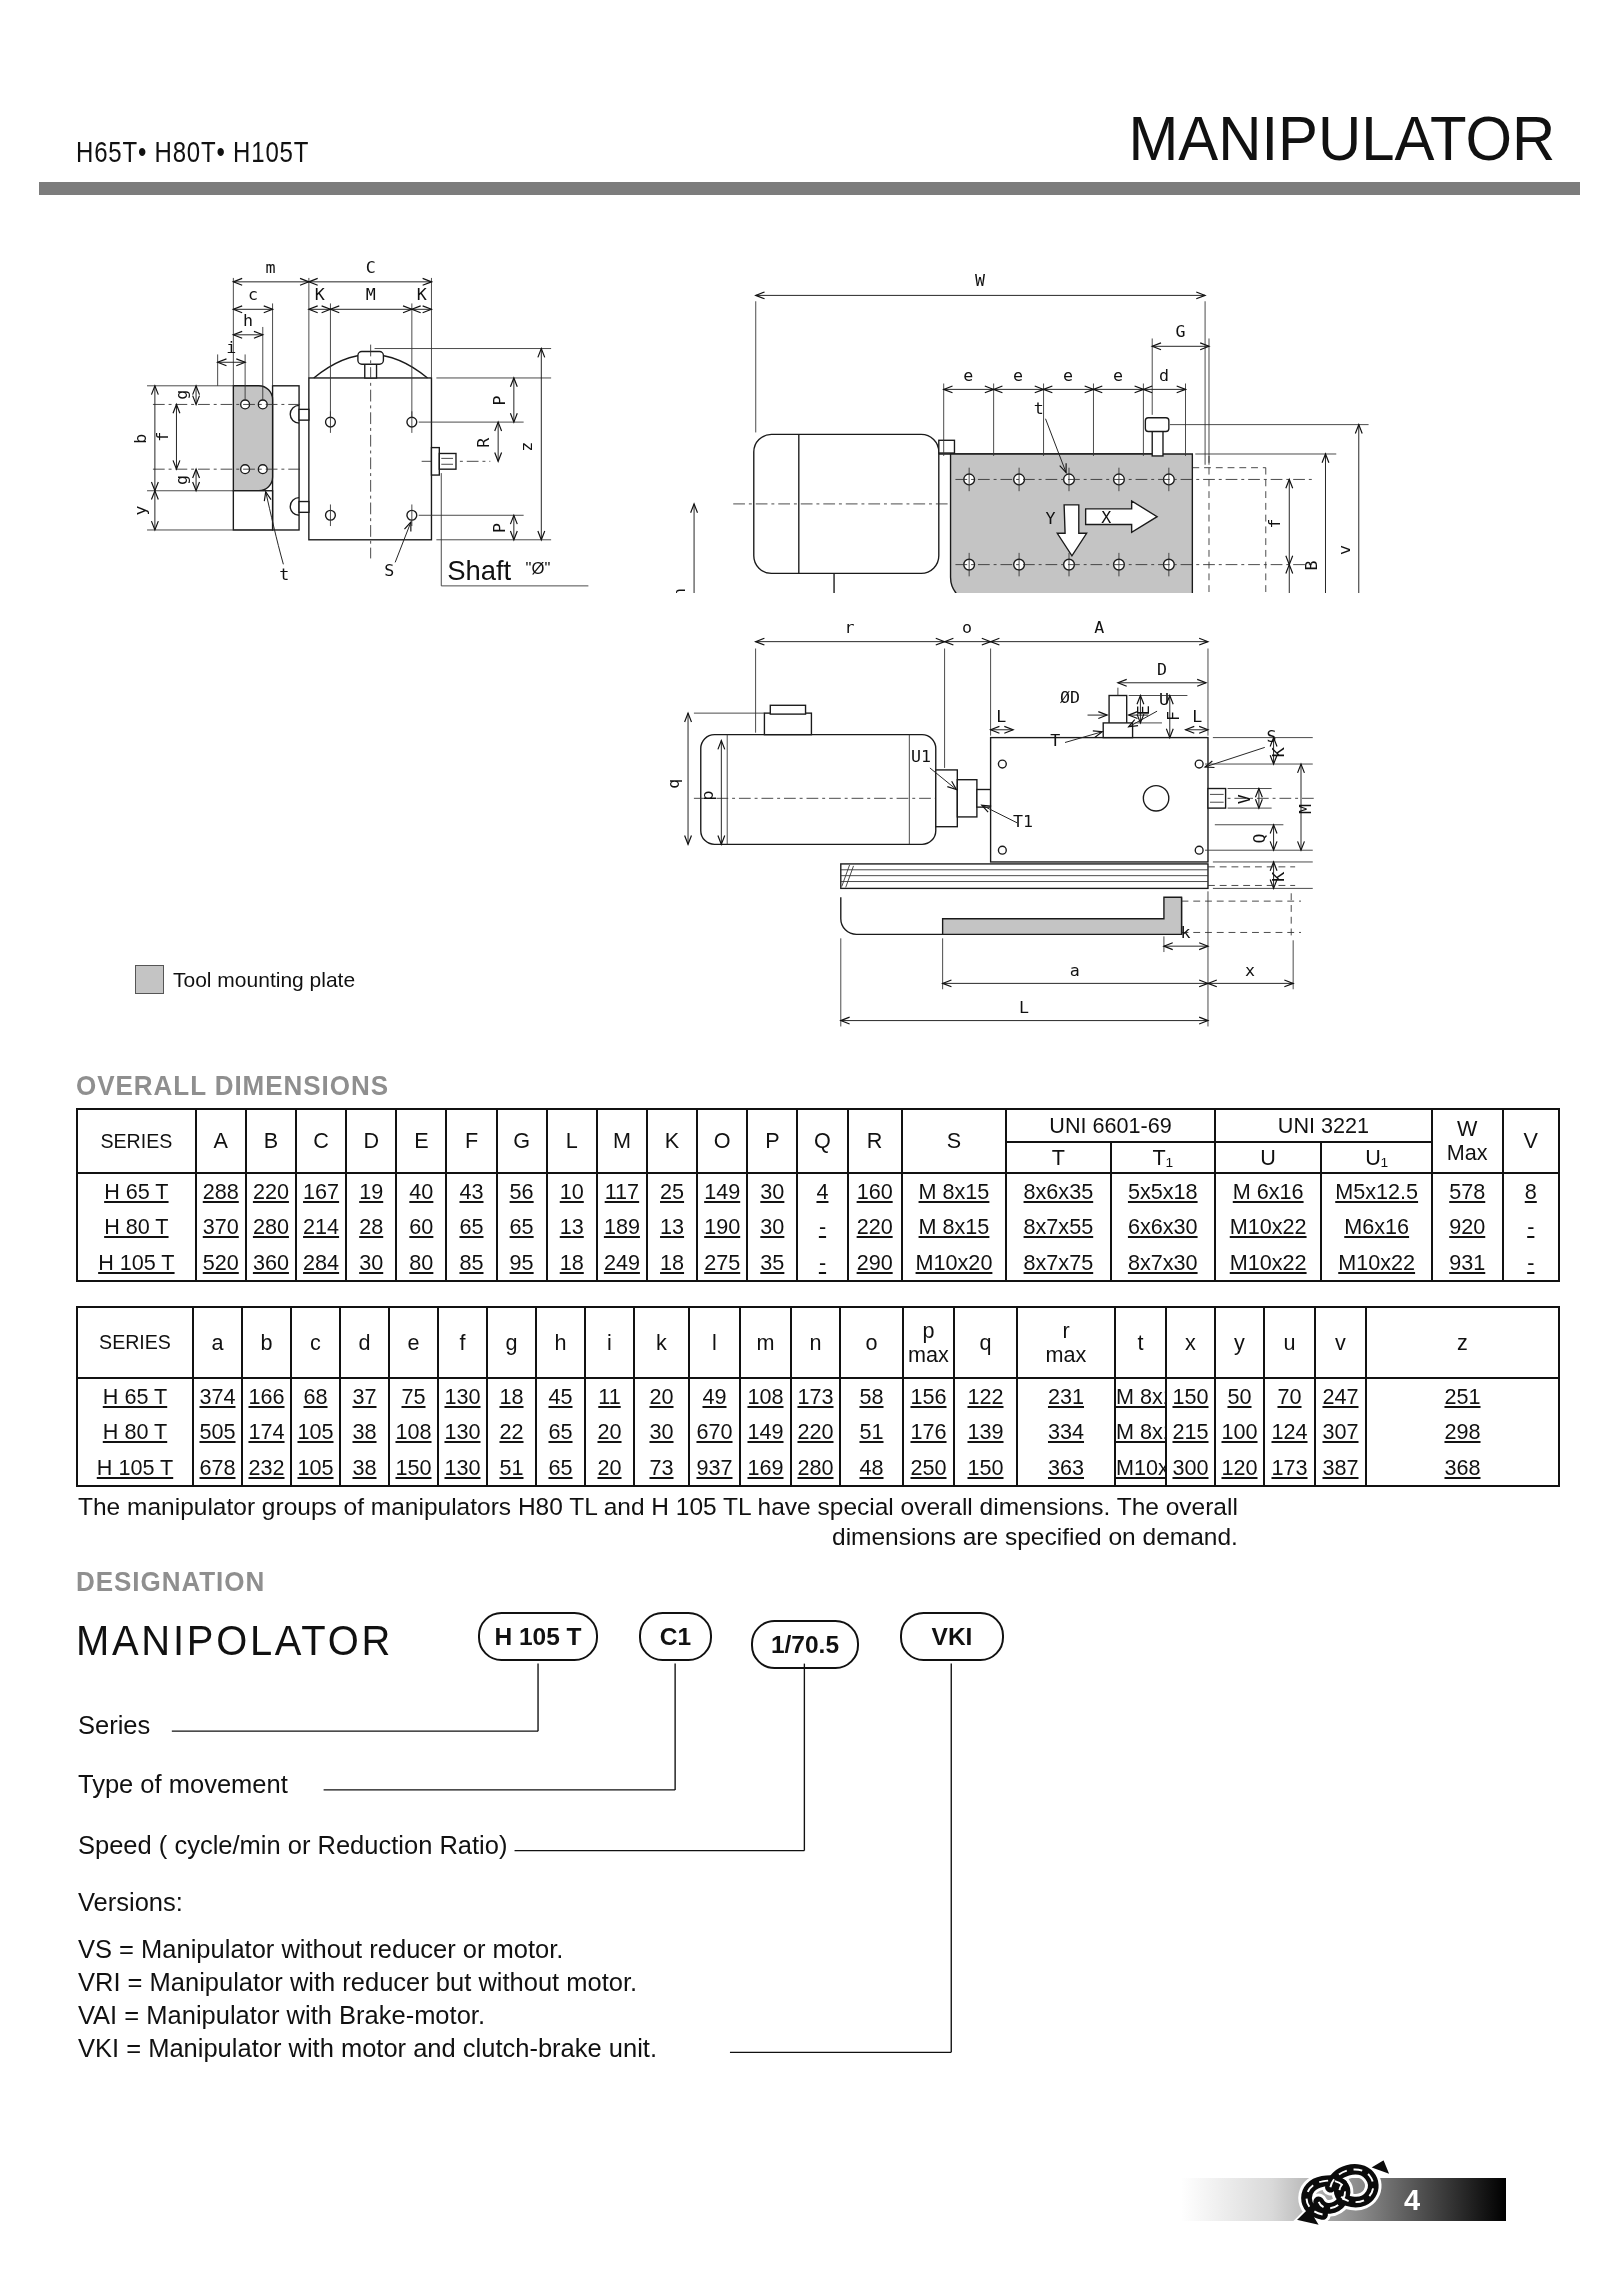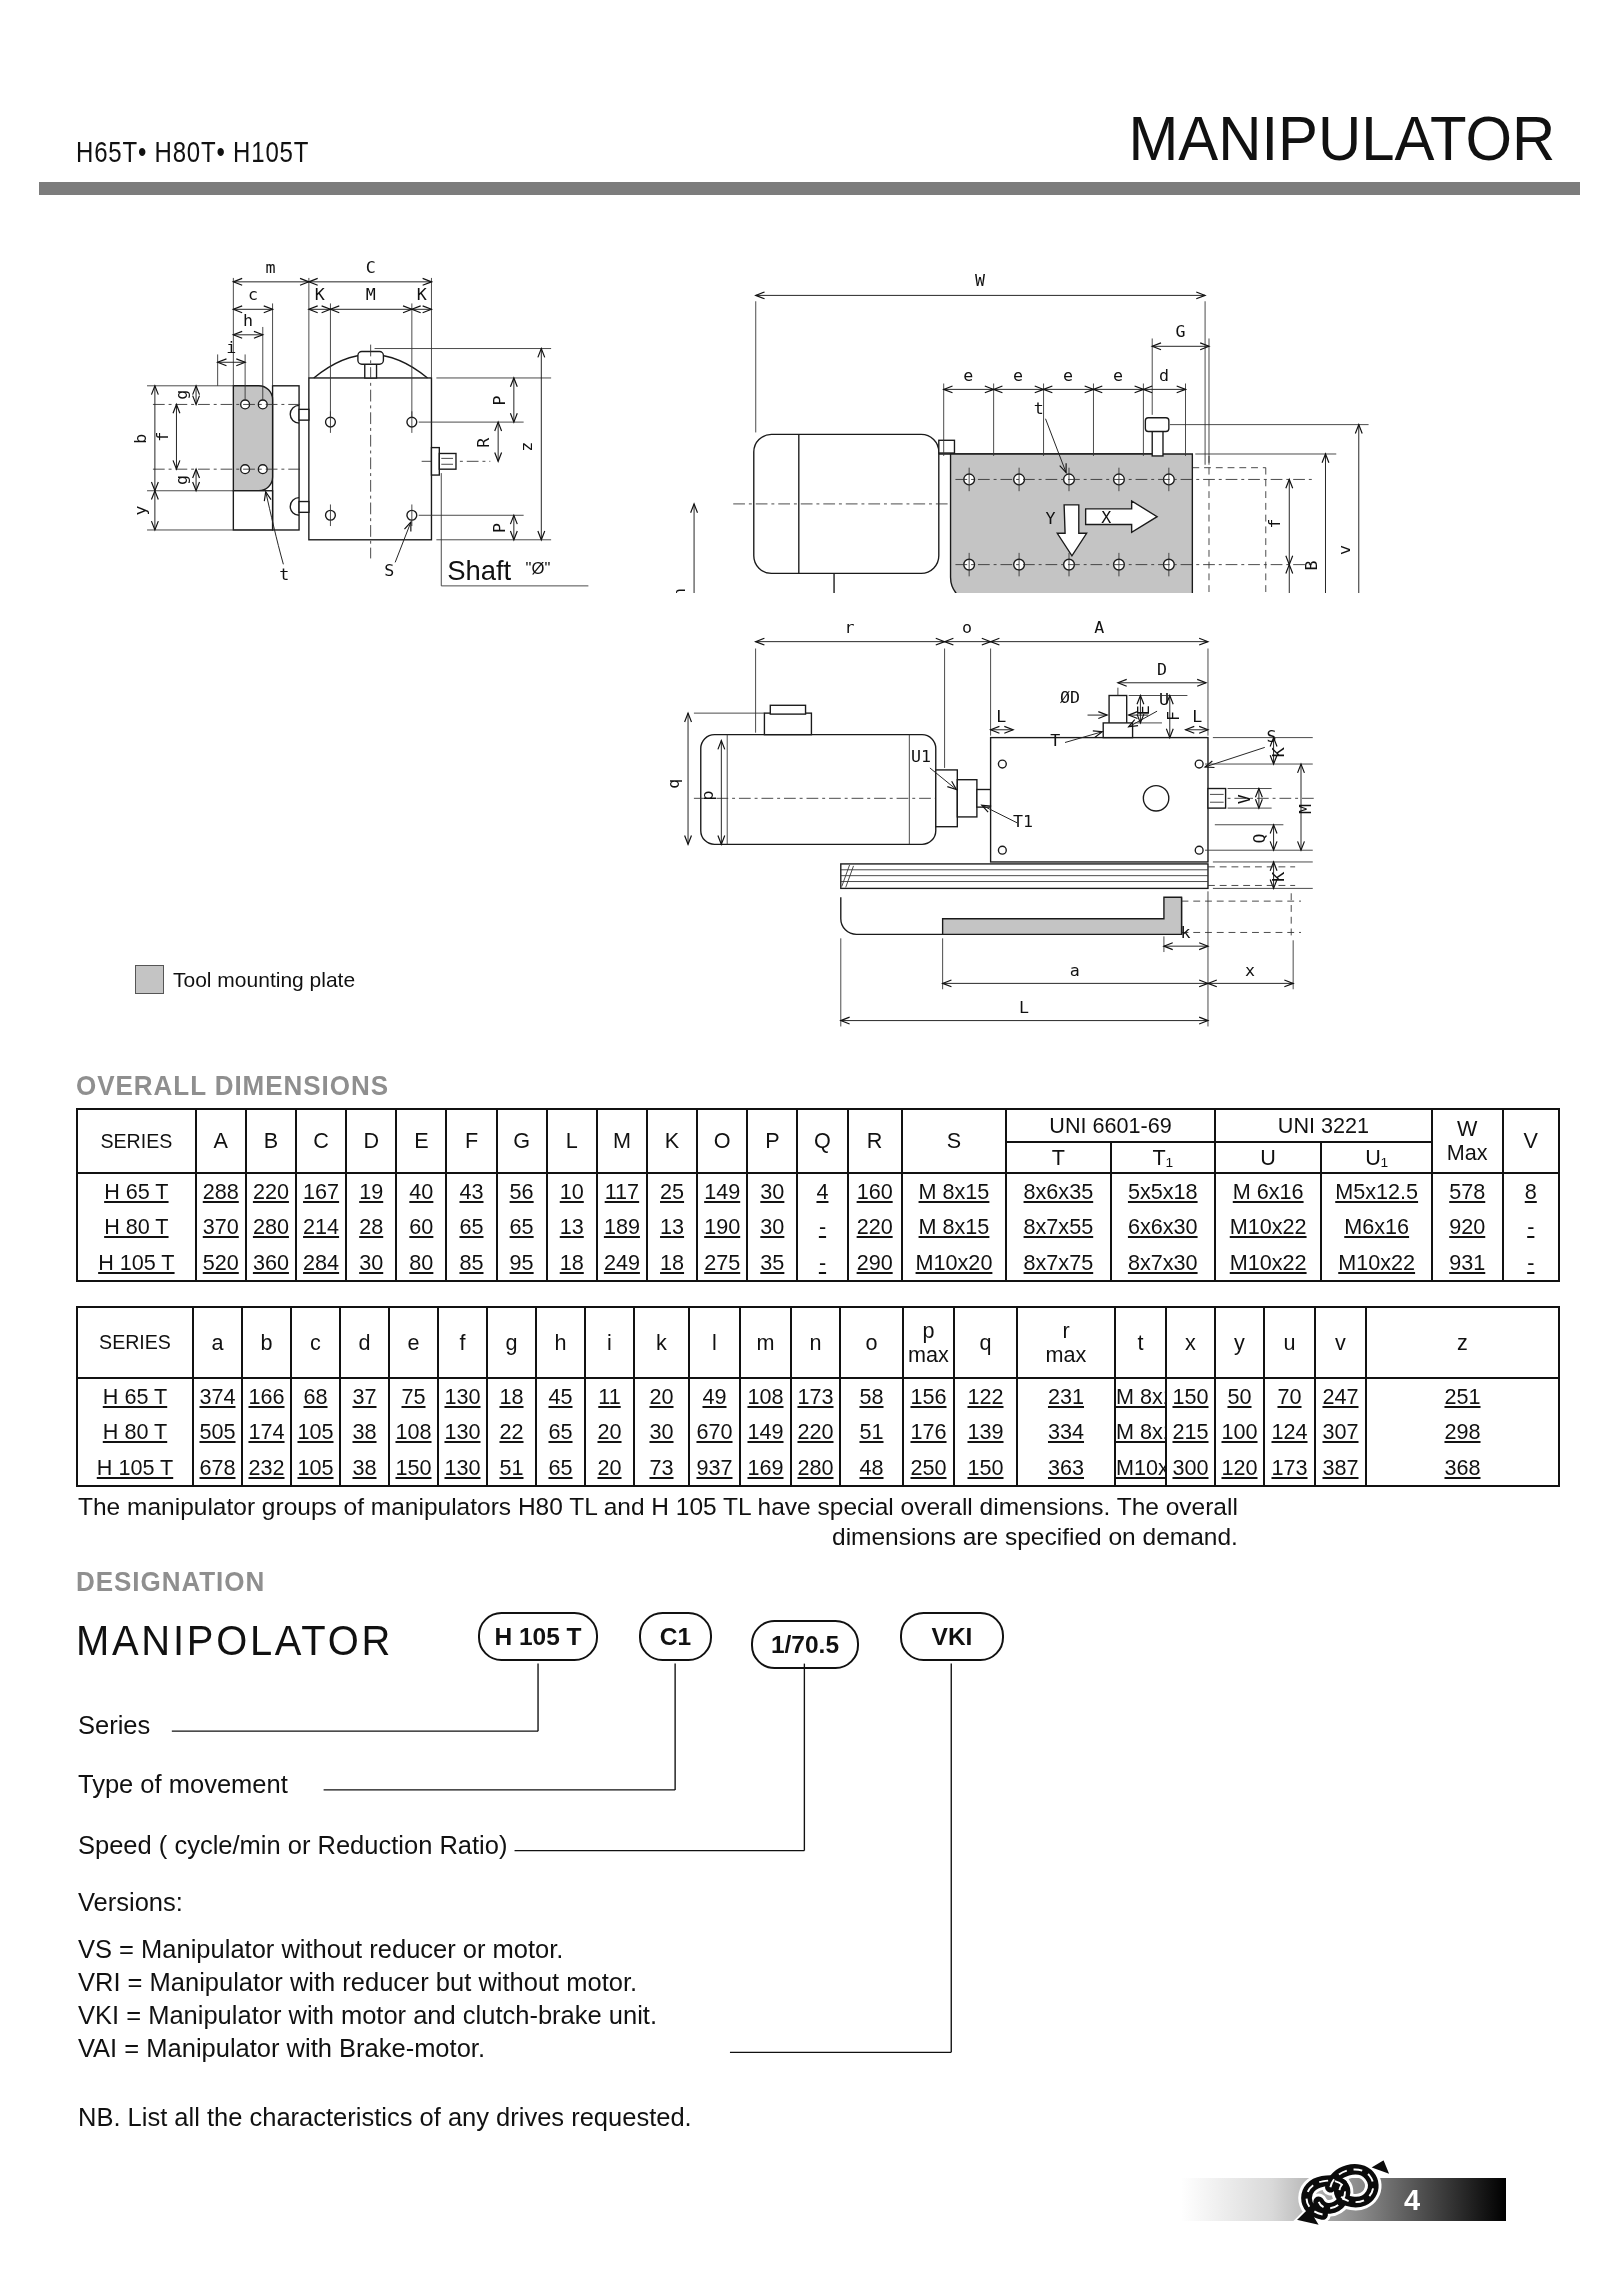--- a/index.html
+++ b/index.html
@@ -741,25 +741,24 @@
   </svg>
 
   <div class="abs desig-label" style="left:78px;top:1711px;">Series</div>
   <div class="abs desig-label" style="left:78px;top:1770px;">Type of movement</div>
   <div class="abs desig-label" style="left:78px;top:1831px;">Speed ( cycle/min or Reduction Ratio)</div>
   <div class="abs desig-label" style="left:78px;top:1888px;">Versions:</div>
 
   <div class="abs versions-block" style="left:78px;top:1933px;">
     <div>VS = Manipulator without reducer or motor.</div>
     <div>VRI = Manipulator with reducer but without motor.</div>
+    <div>VAI = Manipulator with Brake-motor.</div>
     <div>VKI = Manipulator with motor and clutch-brake unit.</div>
-    <div>VAI = Manipulator with Brake-motor.</div>
   </div>
 
-  <div class="abs desig-label" style="left:78px;top:2103px;">NB. List all the characteristics of any drives requested.</div>
 
   <div class="abs footer-bar"></div>
   <svg class="abs" style="left:1289px;top:2156px;" width="113" height="78" viewBox="0 0 115 80">
     <g stroke="#ffffff" stroke-width="17" fill="none" stroke-linecap="round">
       <path d="M34,60 C12,56 12,30 34,26 C54,22 62,34 54,46 C48,55 34,57 30,47"></path>
       <path d="M42,32 C46,14 72,8 82,20 C92,32 82,50 64,47 C52,45 48,37 54,29"></path>
     </g>
     <path d="M6,66 L32,72 L20,52 Z" fill="#0b0b0b" stroke="#fff" stroke-width="2"></path>
     <path d="M82,12 L104,20 L97,3 Z" fill="#0b0b0b" stroke="#fff" stroke-width="2"></path>
     <g stroke="#0b0b0b" stroke-width="11" fill="none" stroke-linecap="round">

